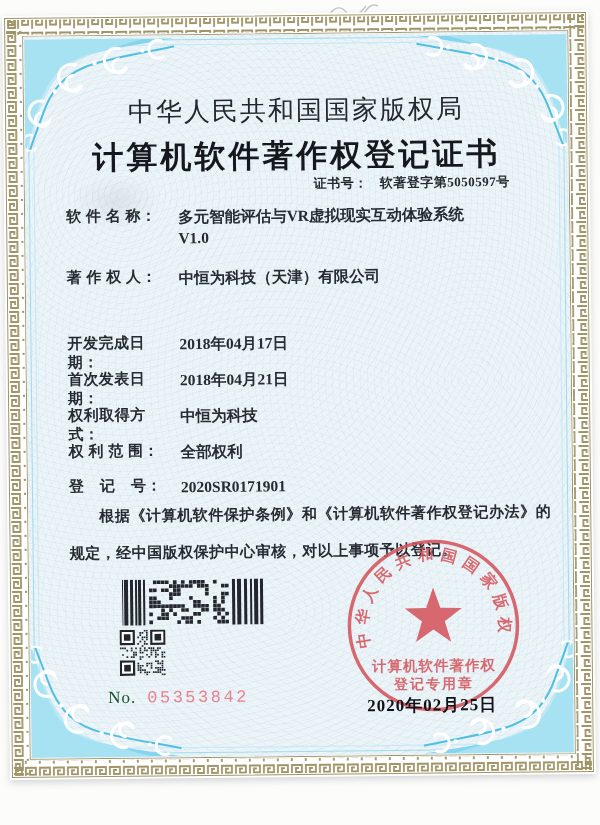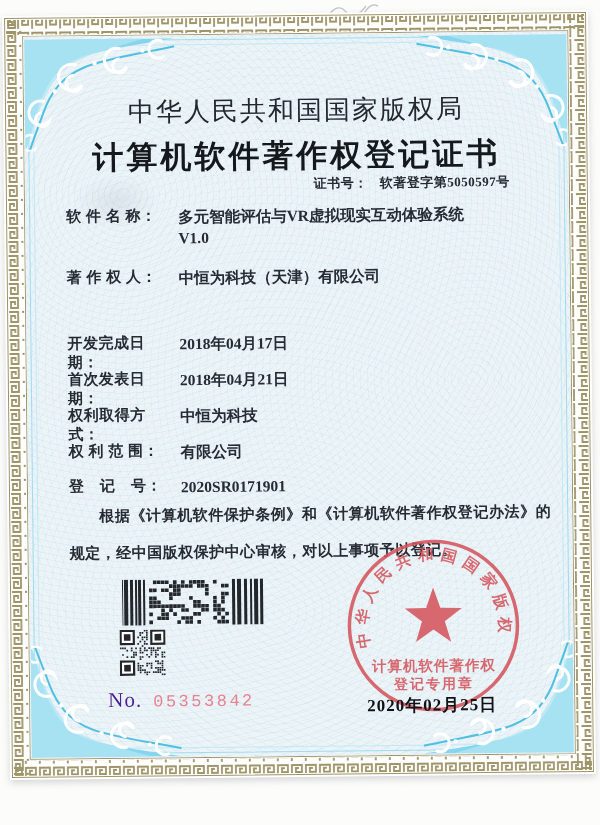--- a/index.html
+++ b/index.html
@@ -57,21 +57,21 @@
   .fval .l2{display:block;}
   .statement{
     position:absolute;left:62px;top:483px;width:482px;
     font-size:15px;font-weight:bold;color:#262a31;
     line-height:37px;text-indent:2em;letter-spacing:.5px;text-align:justify;
   }
   
   .barcode{position:absolute;left:114px;top:565px;}
   .qr{position:absolute;left:111px;top:615px;}
   .serial{position:absolute;left:99px;top:673px;display:flex;align-items:baseline;gap:11px;}
-  .serial .pfx{font-size:21px;color:#4c1d95;letter-spacing:1px;}
+  .serial .pfx{font-size:17px;color:#14532d;letter-spacing:1px;}
   .serial .num{font-size:17px;color:#e8808f;letter-spacing:2.5px;font-weight:500;font-family:"Liberation Mono","DejaVu Sans Mono",monospace;}
   
   .seal{position:absolute;left:329px;top:518px;}
   .seal-date{
     position:absolute;left:330px;top:682px;width:186px;text-align:center;
     font-size:17px;font-weight:bold;color:#101216;letter-spacing:1px;
   }
   .pencil{position:absolute;left:320px;top:0;}
 </style>
 </head>
@@ -160,21 +160,21 @@
     <div class="frow" style="top:355px">
       <span class="flabel">首次发表日期：</span>
       <span class="fval">2018年04月21日</span>
     </div>
     <div class="frow" style="top:391px">
       <span class="flabel">权利取得方式：</span>
       <span class="fval">中恒为科技</span>
     </div>
     <div class="frow" style="top:427px">
       <span class="flabel">权 利 范 围：</span>
-      <span class="fval">有限公司</span>
+      <span class="fval">全部权利</span>
     </div>
     <div class="frow" style="top:462px">
       <span class="flabel">登　记　号：</span>
       <span class="fval">2020SR0171901</span>
     </div>
 
     <div class="statement">根据《计算机软件保护条例》和《计算机软件著作权登记办法》的规定，经中国版权保护中心审核，对以上事项予以登记。</div>
 
     <svg id="barcode-svg" class="barcode" width="143" height="46">
         <rect x="0" y="0" width="1" height="46" fill="#23262a"></rect>

